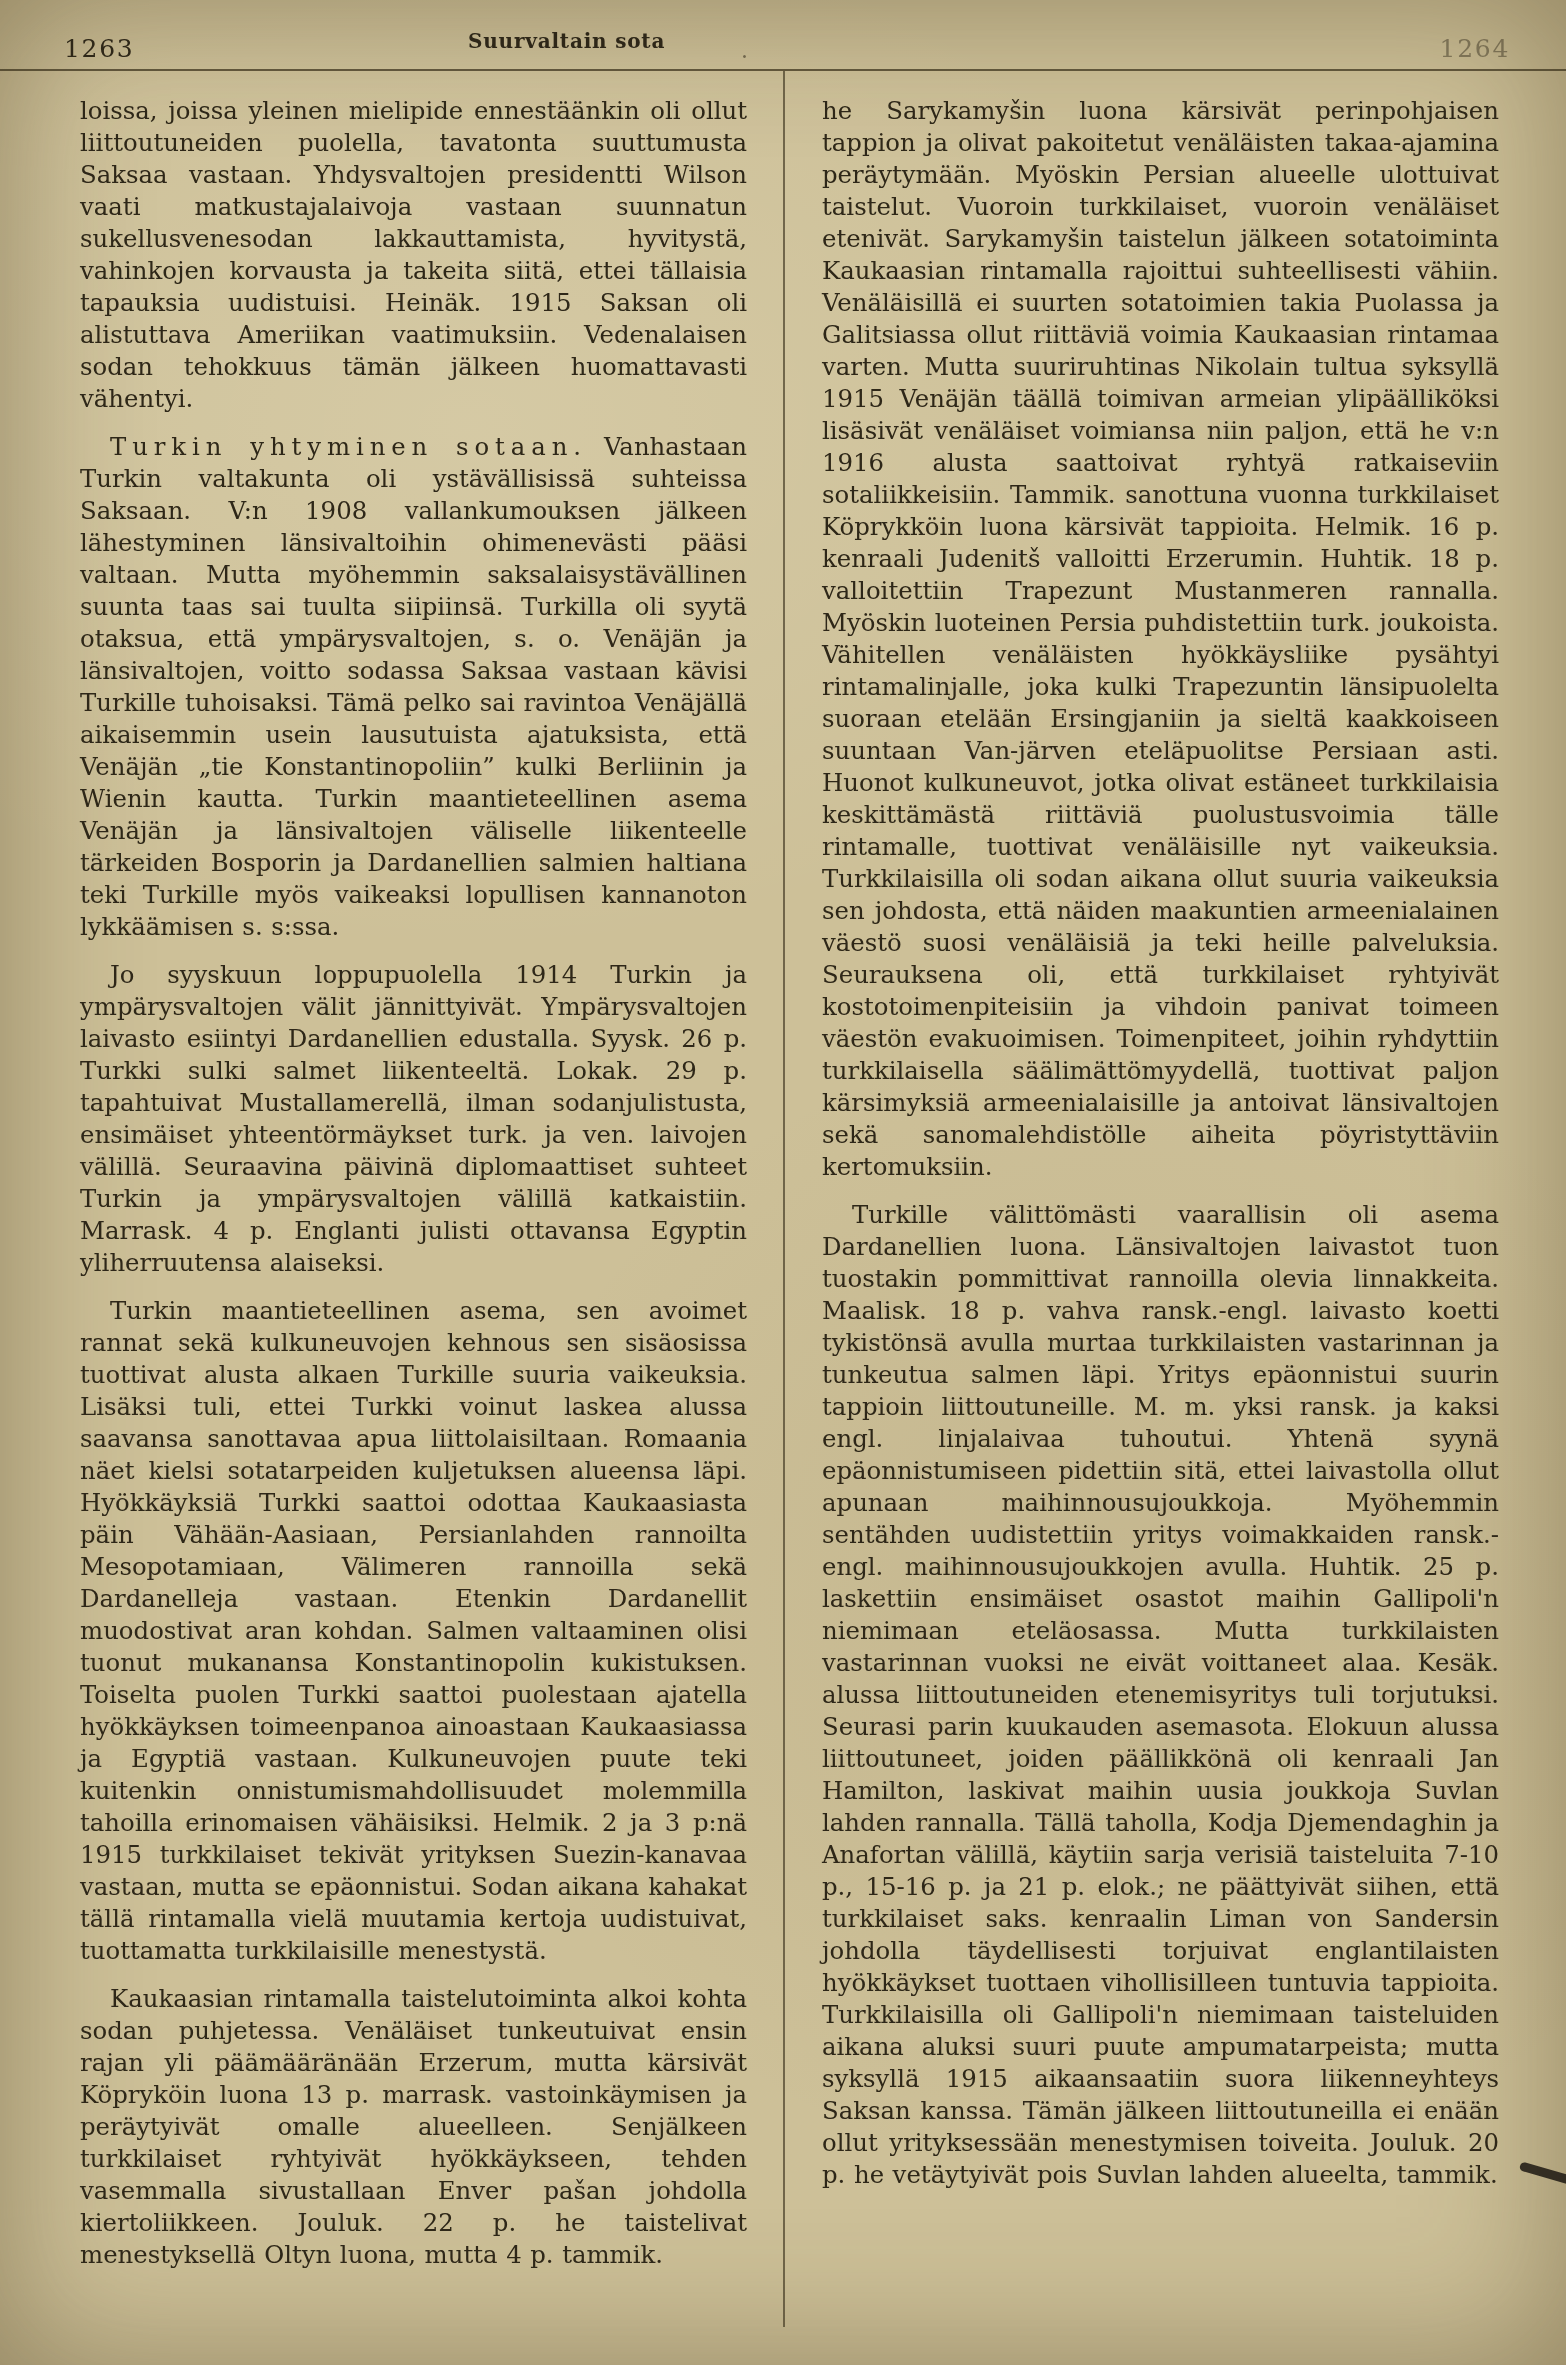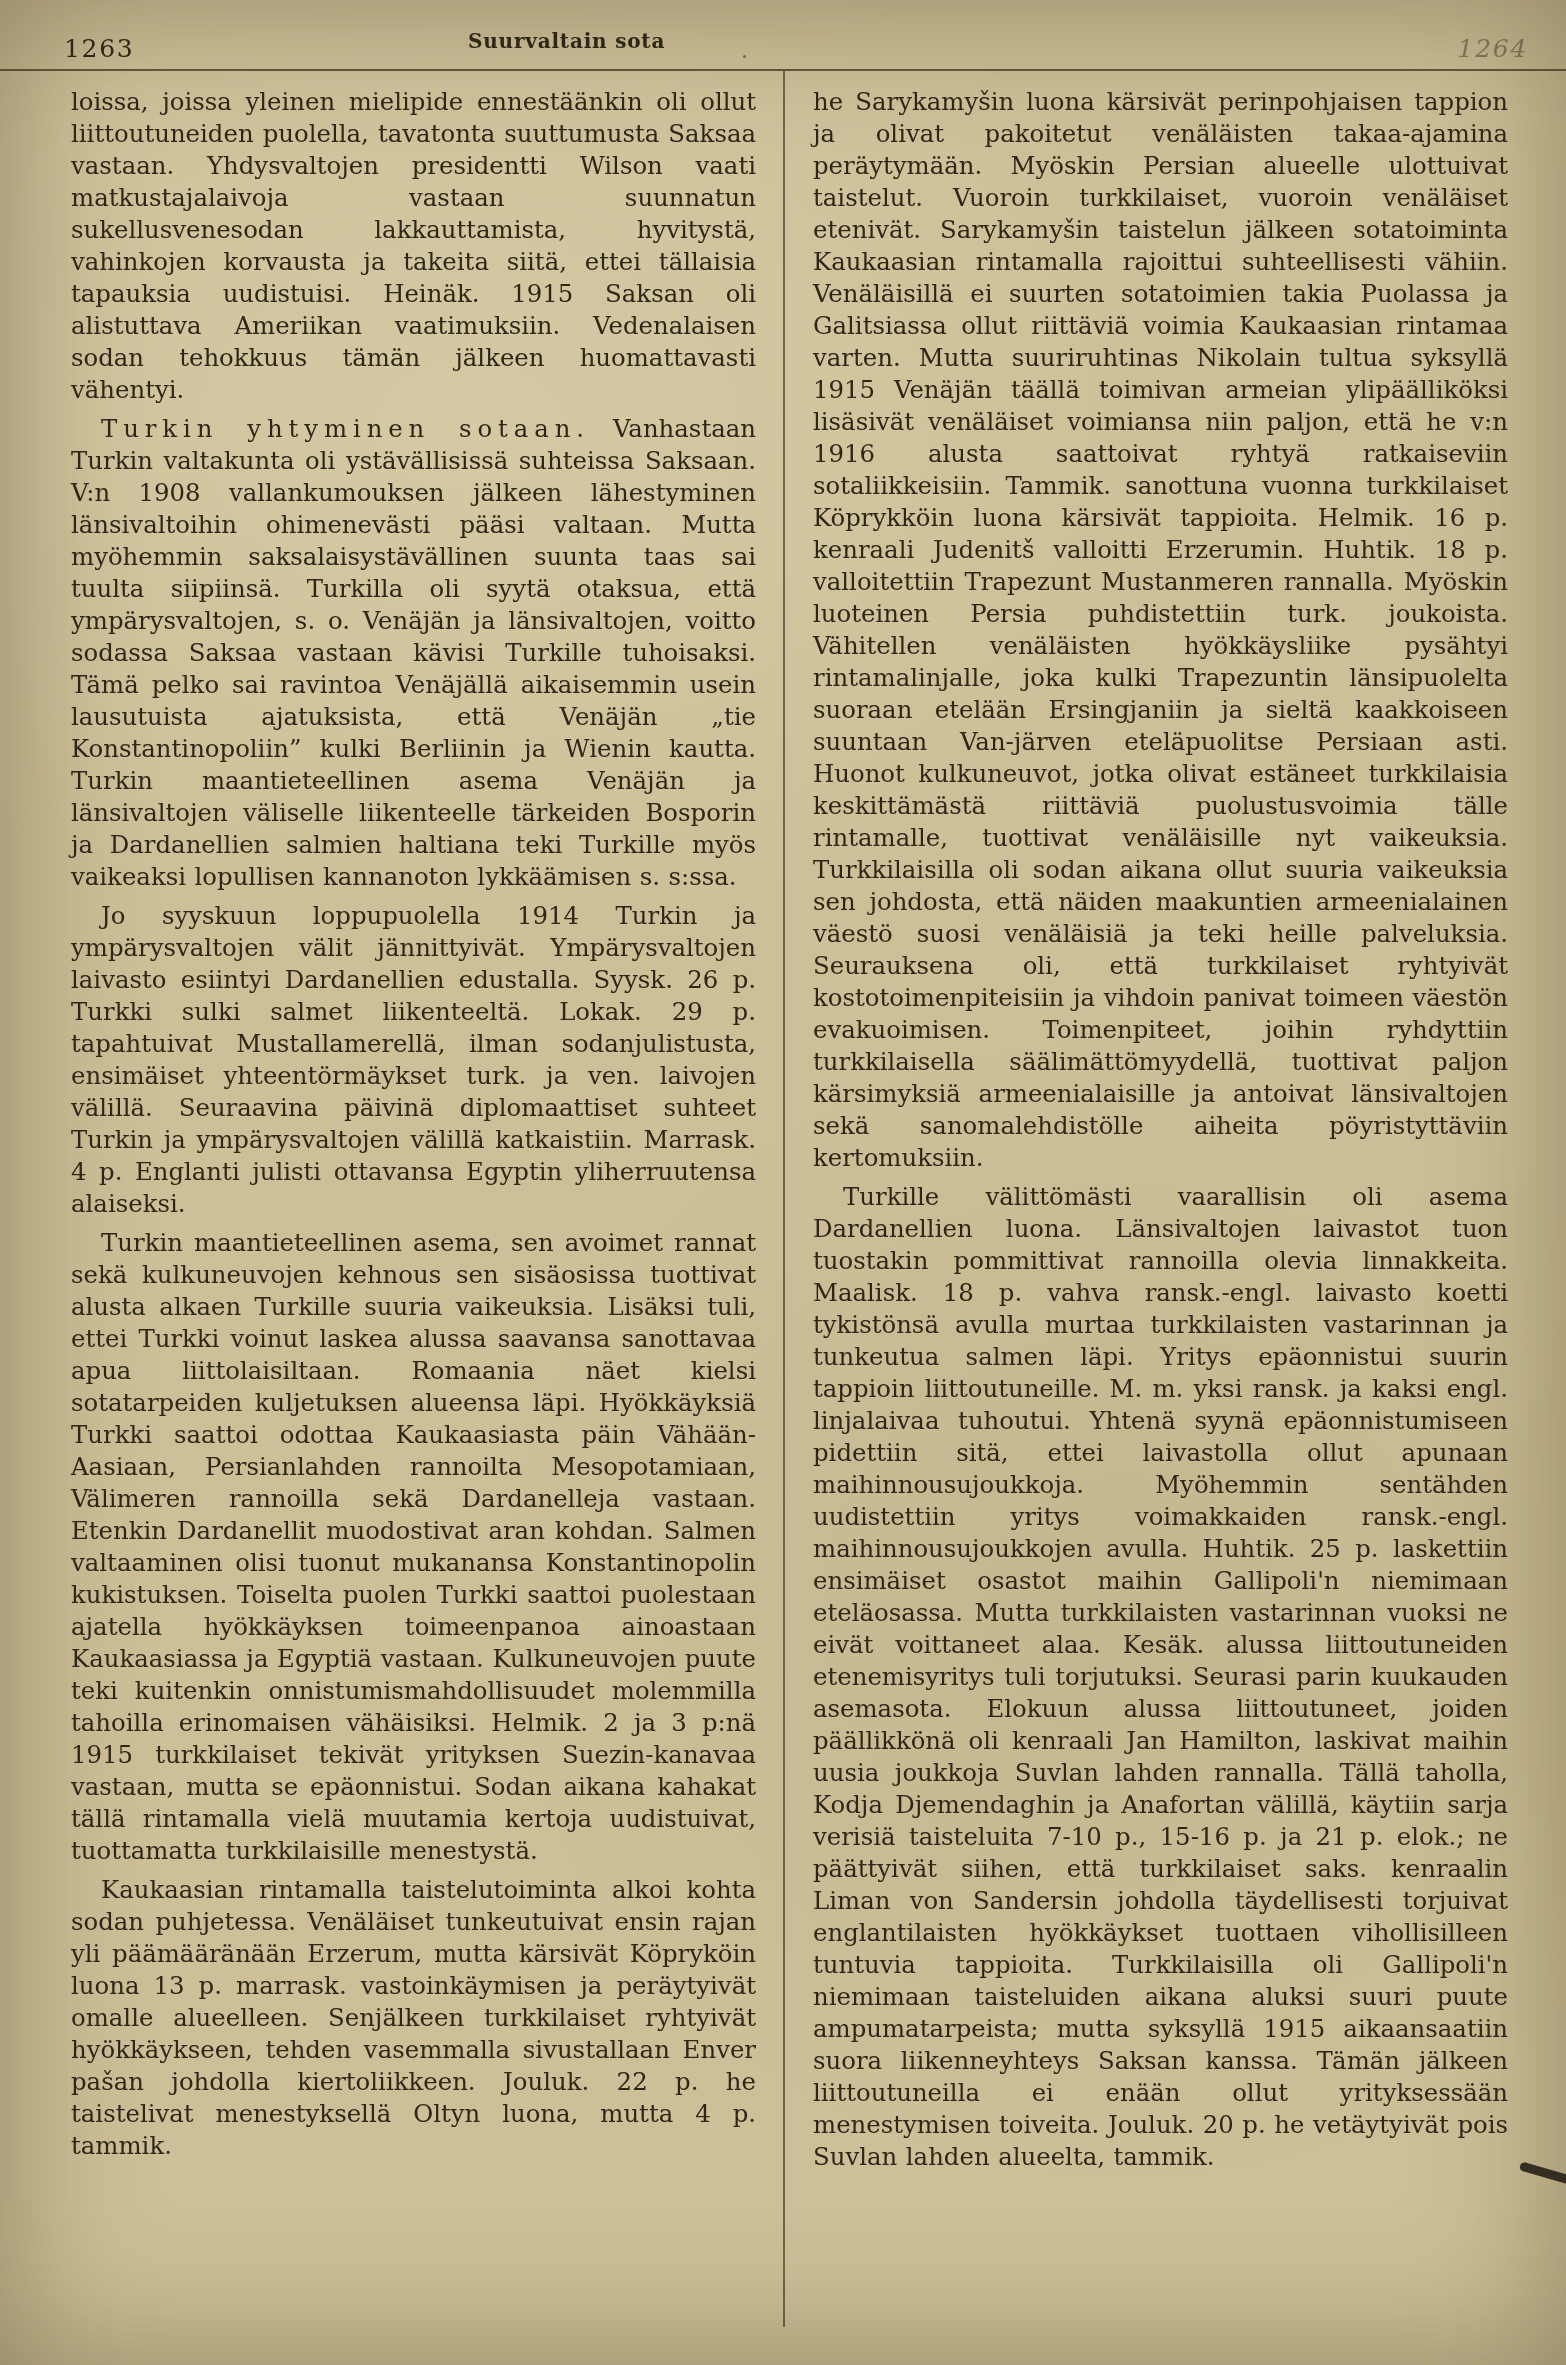--- a/index.html
+++ b/index.html
@@ -24,21 +24,21 @@
     box-shadow: inset 0 0 143px rgba(70,55,25,0.45);
     padding-left: 44px;
   }
   .pagenum {
     position: absolute;
     top: 34px;
     font-size: 25px;
     letter-spacing: 1.7px;
   }
   .pagenum-left { left: 64px; }
-  .pagenum-right { right: 39px; color: rgba(46,39,24,0.45); font-style: italic; }
+  .pagenum-right { right: 57px; color: rgba(46,39,24,0.45); }
   .running-title {
     position: absolute;
     top: 29px;
     left: 468px;
     font-size: 20px;
     font-weight: bold;
     letter-spacing: 0.8px;
   }
   .title-dot {
     position: absolute;
@@ -66,21 +66,21 @@
   .col {
     position: absolute;
     top: 79px;
     bottom: 32px;
     overflow: hidden;
     text-align: justify;
   }
   .col-left { left: 64px; width: 699px; }
   .col-right { left: 806px; width: 709px; }
   p {
-    margin: 7px;
+    margin: 16px;
     font-size: 24.4px;
     line-height: 32px;
     text-indent: 30px;
     word-spacing: 0.8px;
   }
   p.cont { text-indent: 0; }
   .spaced { letter-spacing: 5.9px; }
   .scan-artifact {
     position: absolute;
     right: -8.4px;

